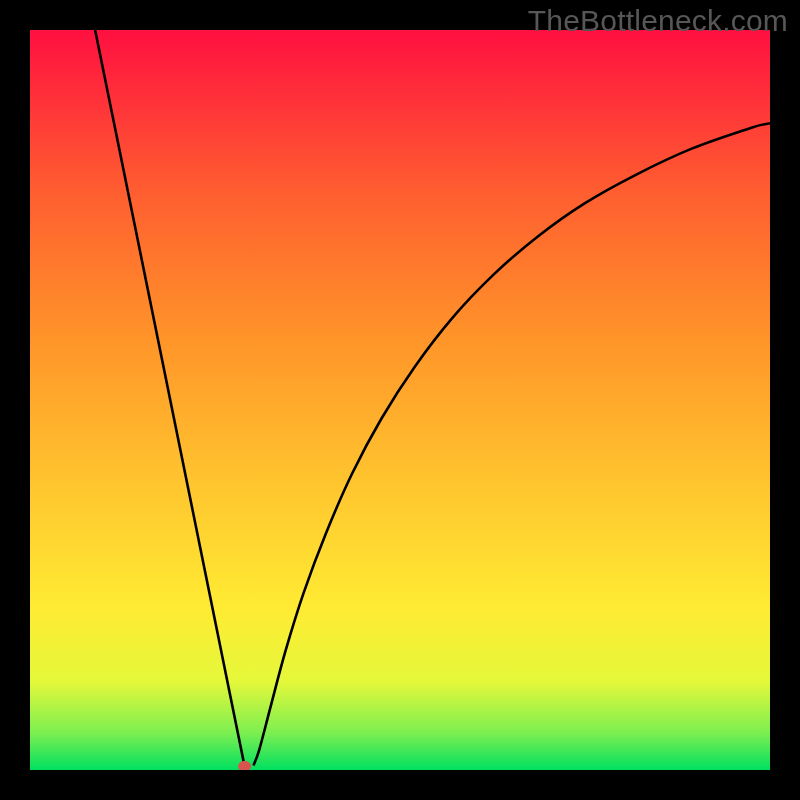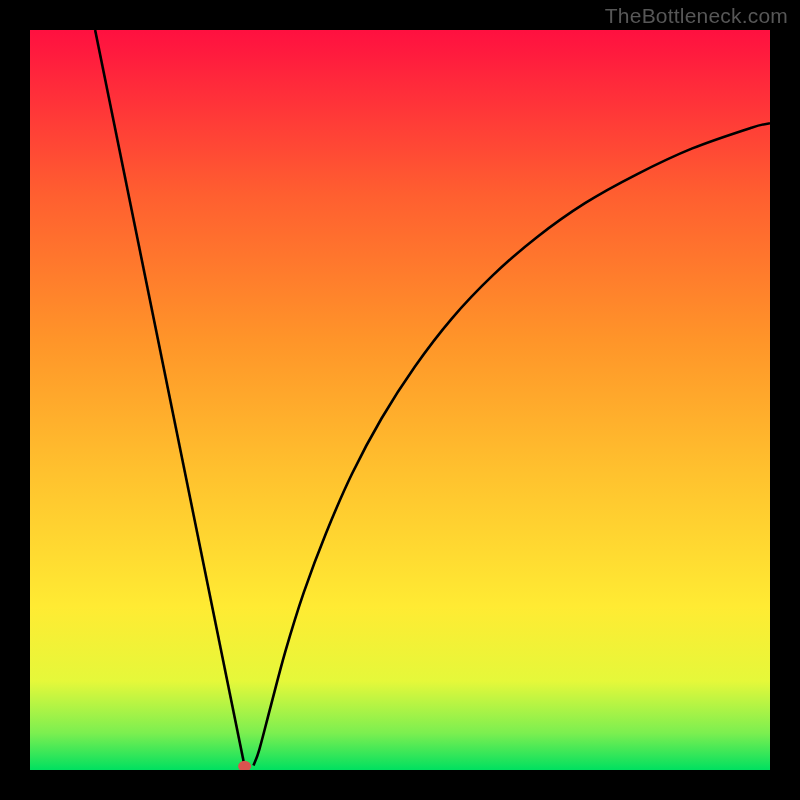--- a/index.html
+++ b/index.html
@@ -15,21 +15,21 @@
     position: relative;
     width: 800px;
     height: 800px;
     background: #000;
   }
   .watermark {
     position: absolute;
     top: 4px;
     right: 12px;
     color: #575757;
-    font-size: 21px;
+    font-size: 30px;
     font-weight: 400;
     letter-spacing: 0.2px;
     z-index: 40;
     font-family: Arial, sans-serif;
   }
   .plot {
     position: absolute;
     left: 30px;
     top: 30px;
     width: 740px;

